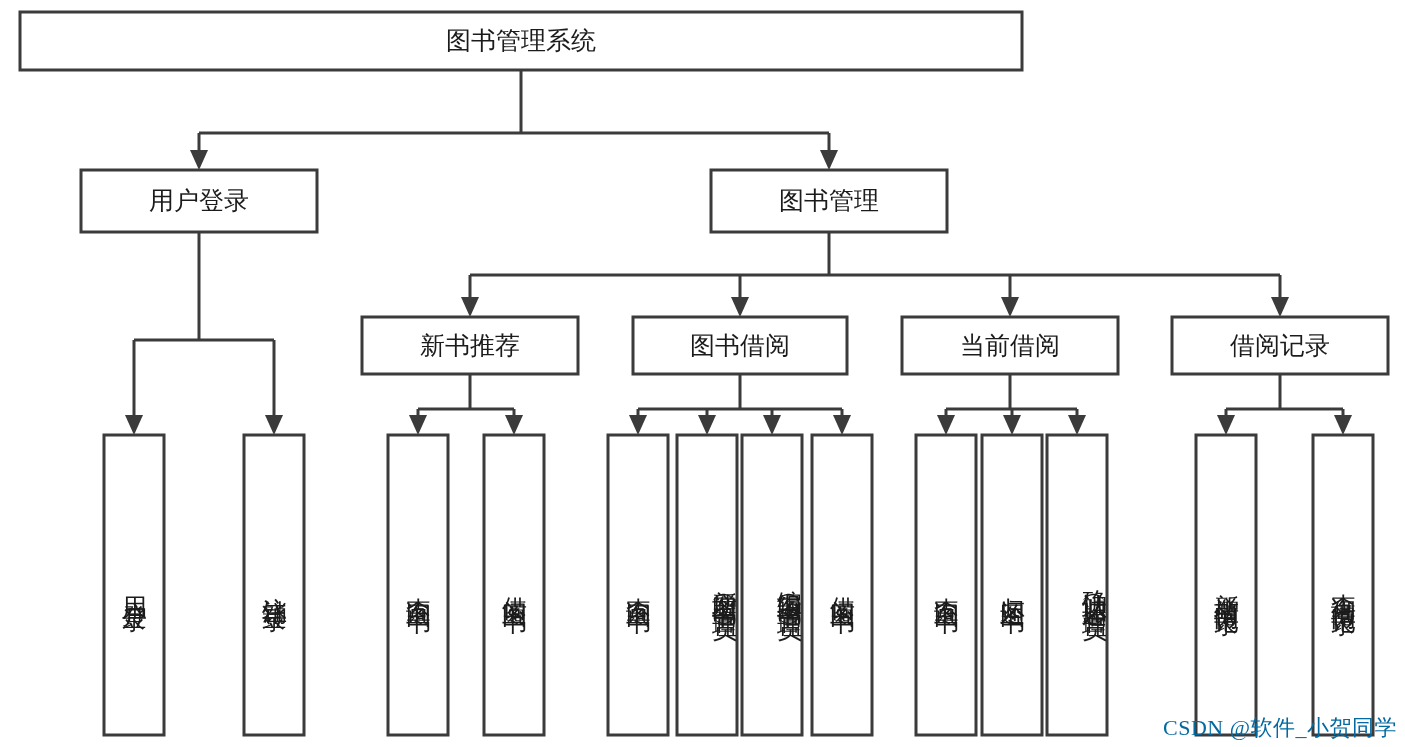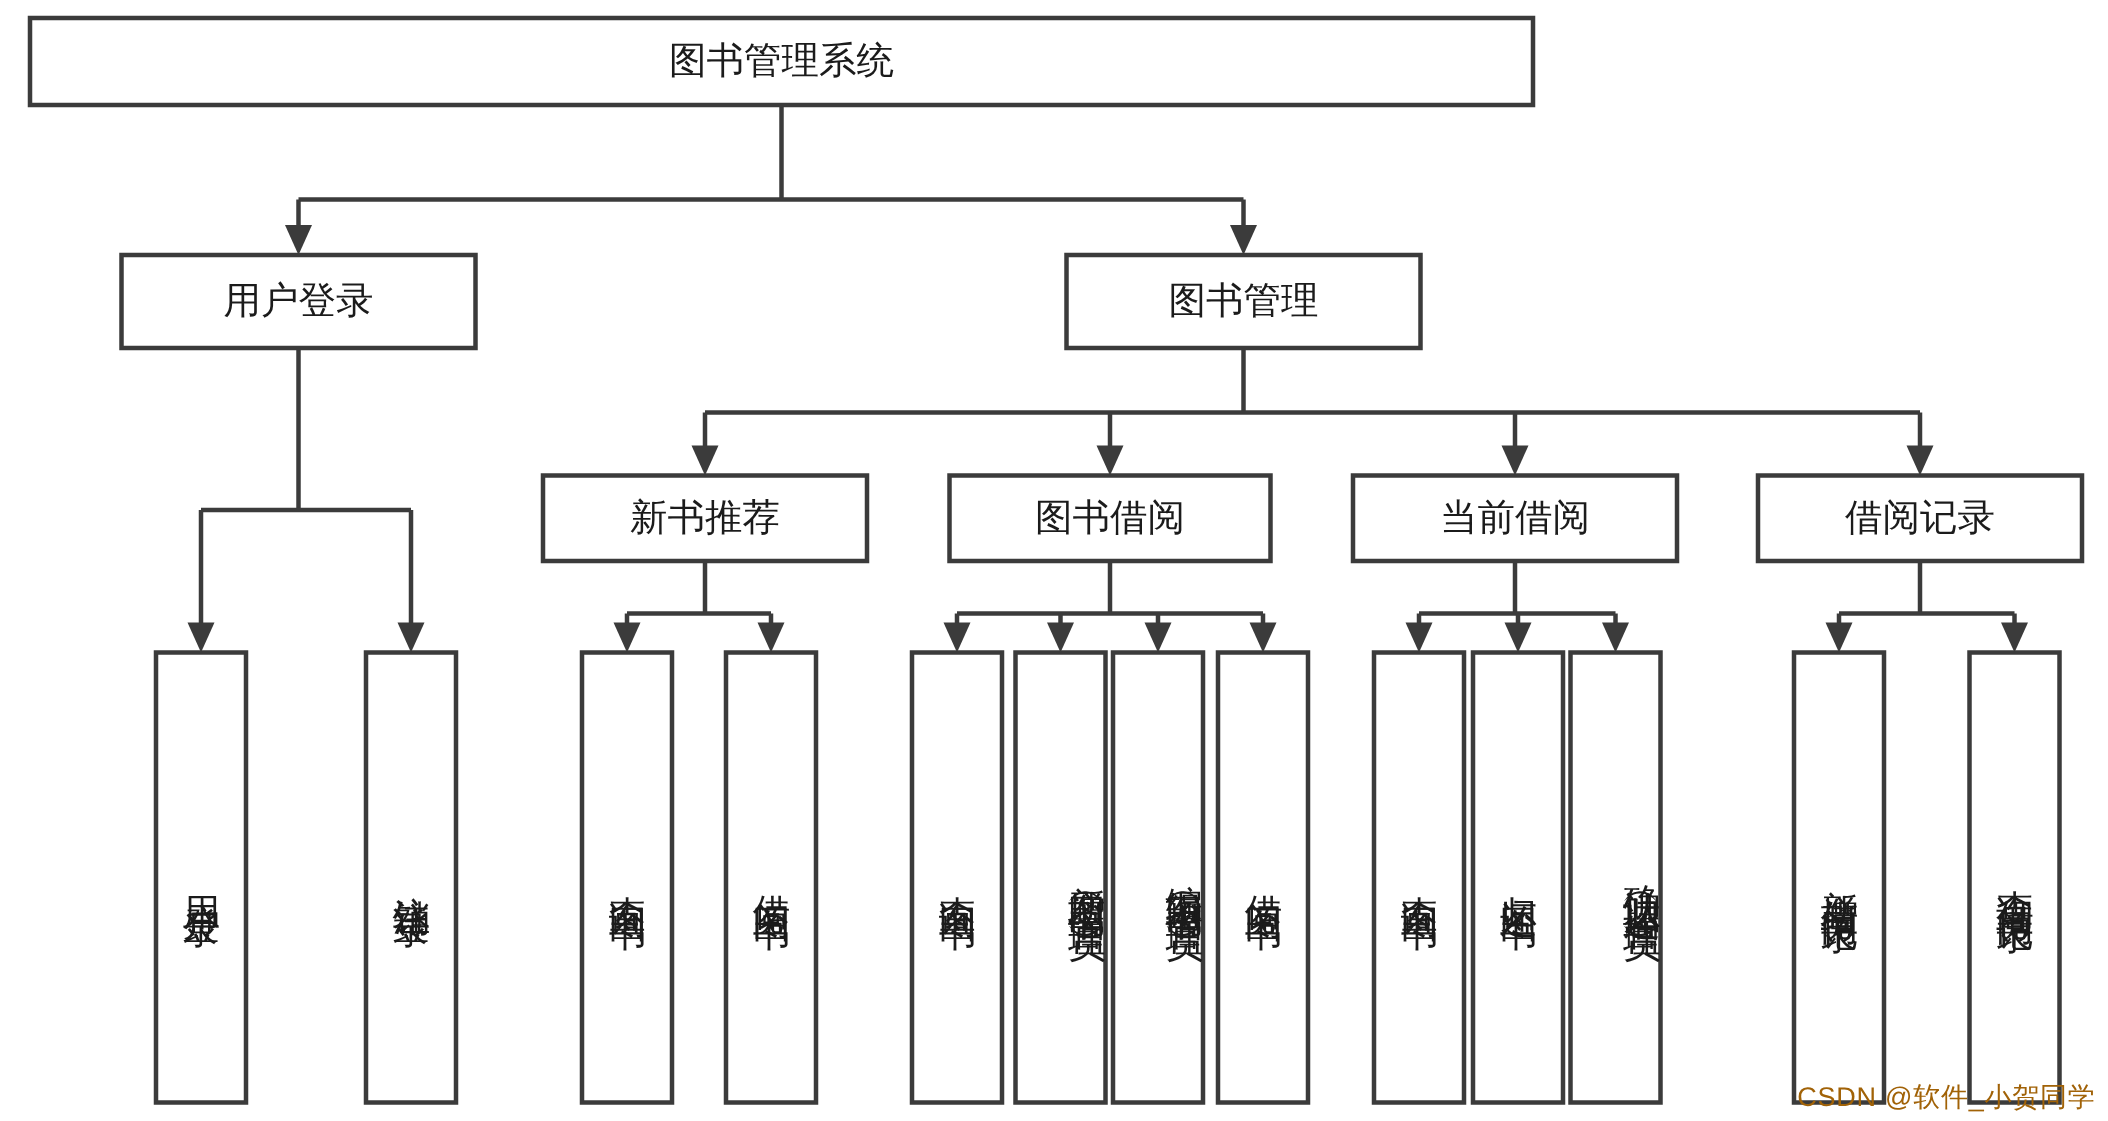--- a/index.html
+++ b/index.html
@@ -59,23 +59,23 @@
     line-height: 1.03;
     color: #1b1b1b;
     letter-spacing: 4px;
     white-space: nowrap;
     pointer-events: none;
   }
   #watermark {
     position: absolute;
     right: 8px;
     bottom: 4px;
-    font-family: Liberation Sans, sans-serif;
-    font-size: 18px;
-    color: #a16207;
+    font-family: Liberation Serif, serif;
+    font-size: 22px;
+    color: #0369a1;
     letter-spacing: 0.5px;
     white-space: nowrap;
   }
 </style>
 </head>
 <body>
 
 <div id="diagram-root">
   <svg id="flow-svg" viewBox="0 0 1405 747" xmlns="http://www.w3.org/2000/svg">
     <g id="edges-layer">

